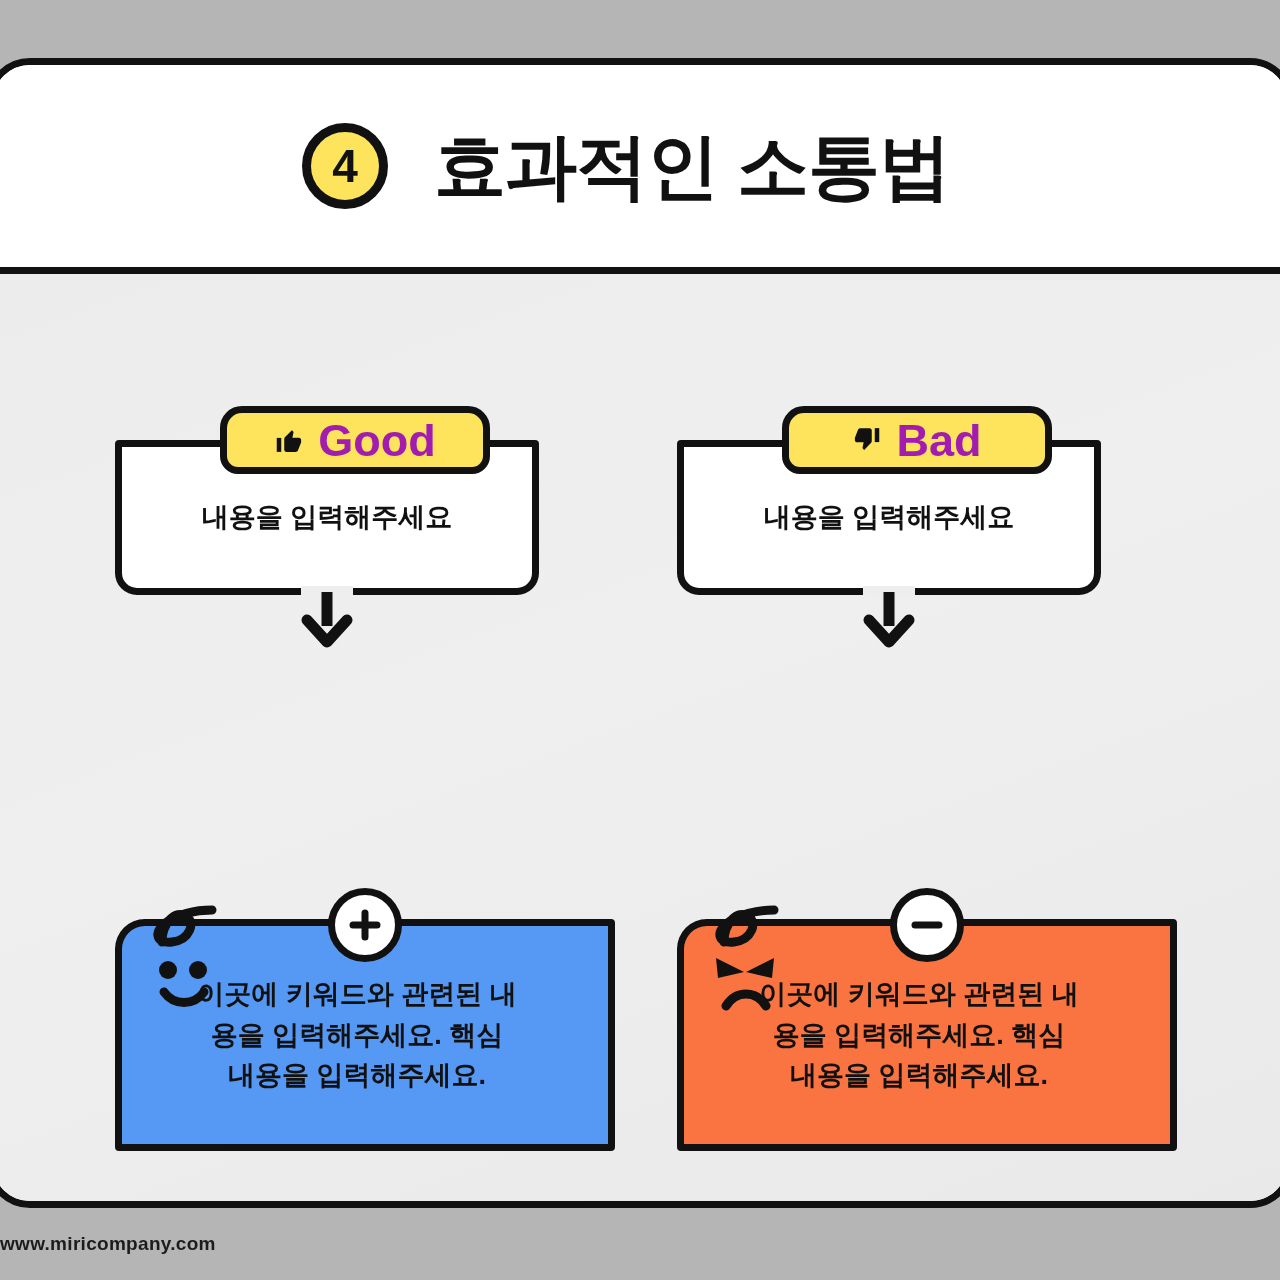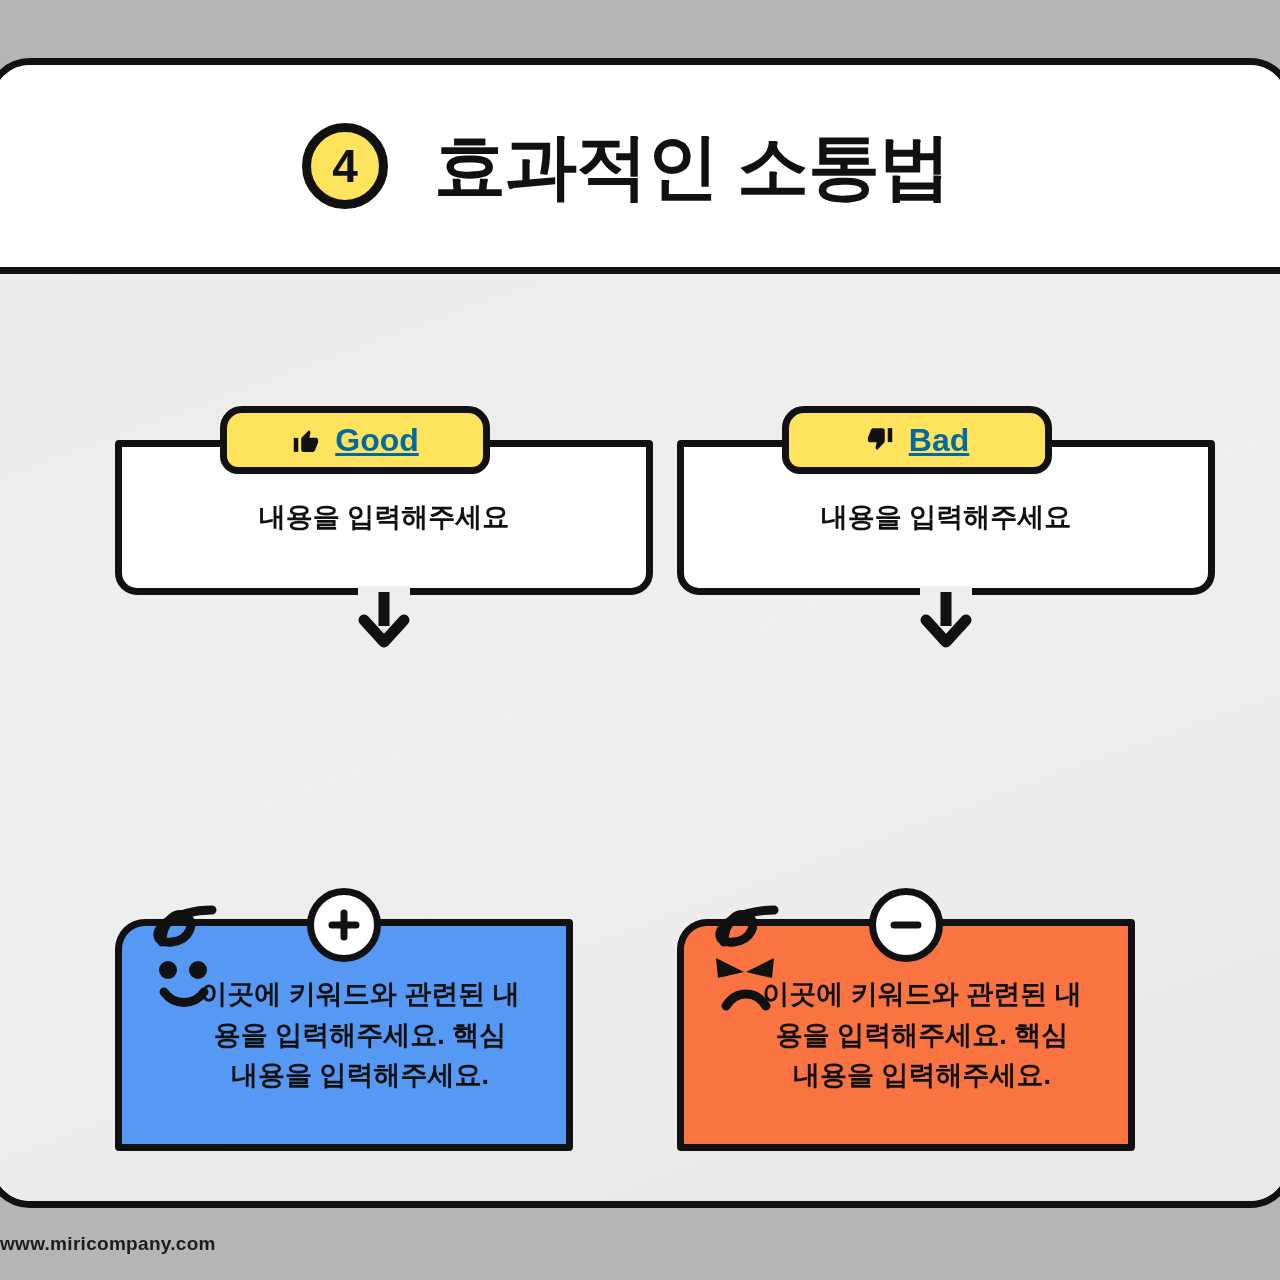--- a/index.html
+++ b/index.html
@@ -111,33 +111,32 @@
     border-radius: 22px 22px 18px 18px;
     box-sizing: border-box;
     display: flex;
     align-items: center;
     justify-content: center;
     gap: 14px;
     padding: 0 34px;
     z-index: 5;
   }
   .tab-label {
-    font-size: 32px;
-    font-weight: 700;
-    color: #0369a1;
+    font-size: 45px;
+    font-weight: 700;
+    color: #a21caf;
     line-height: 1;
-    text-decoration: underline;
   }
   .tab-icon { display: block; width: 30px; height: 30px; }
 
   
   .box {
     position: absolute;
     left: 0;
-    width: 538px;
+    width: 424px;
     border: 7px solid #111111;
     background: #ffffff;
     box-sizing: border-box;
     display: flex;
     align-items: center;
     justify-content: center;
     text-align: center;
   }
   .box.r1 { top: 166px; height: 155px; border-radius: 4px 4px 22px 22px; }
   .box.r2 { top: 385px; height: 200px; border-radius: 22px; }
@@ -168,28 +167,28 @@
     width: 56px;
     height: 58px;
     z-index: 4;
   }
 
   
   .result {
     position: absolute;
     left: 0;
     top: 645px;
-    width: 458px;
+    width: 500px;
     height: 232px;
     border: 7px solid #111111;
     border-radius: 30px 4px 4px 4px;
     box-sizing: border-box;
     display: flex;
     align-items: center;
-    justify-content: flex-end;
+    justify-content: center;
   }
   .result.blue   { background: #5599F5; }
   .result.orange { background: #FA7441; }
   .result-text {
     font-size: 27px;
     font-weight: 700;
     color: #111111;
     line-height: 1.5;
     text-align: center;
     width: 380px;

